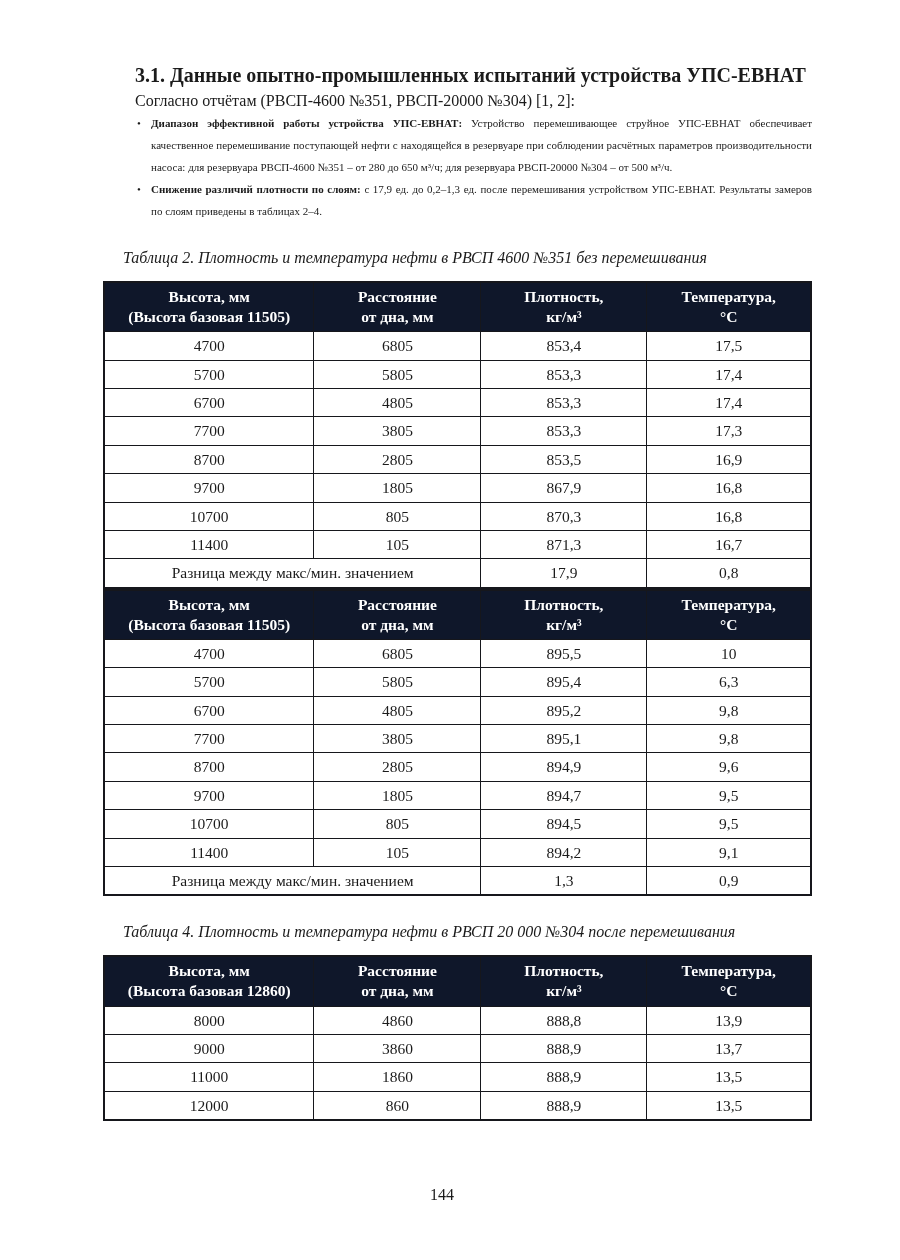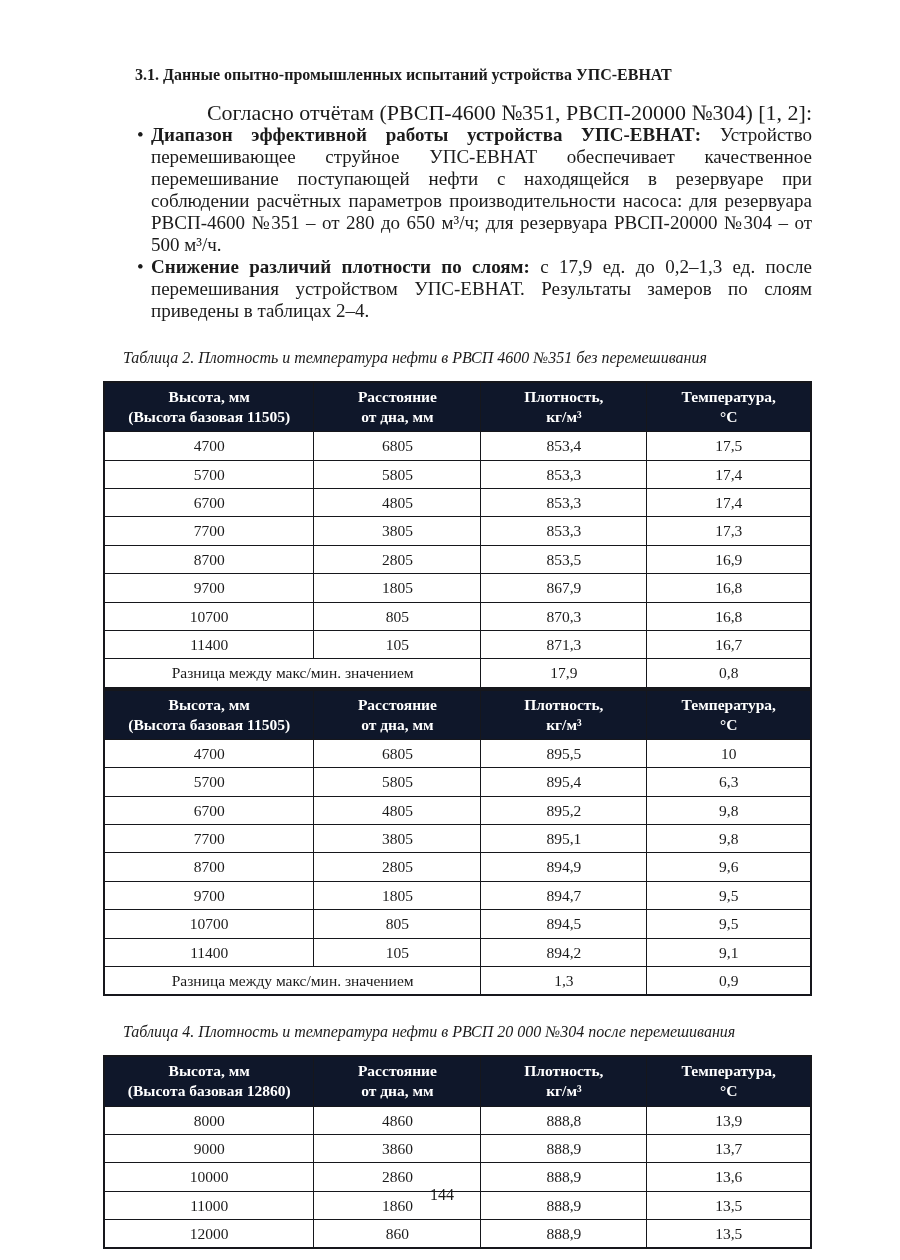--- a/index.html
+++ b/index.html
@@ -9,36 +9,35 @@
     height: 1260px;
     margin: 0 auto;
     background: #ffffff;
     box-sizing: border-box;
     padding: 64px 88px 0 103px;
     font-family: "Liberation Serif", "DejaVu Serif", serif;
     color: #1b1b1b;
     overflow: hidden;
   }
   h3.heading {
-    font-size: 16px;
+    font-size: 20px;
     line-height: 22px;
     font-weight: bold;
     margin: 0 0 0 32px;
   }
   p.intro {
-    font-size: 22px;
+    font-size: 16px;
     line-height: 22px;
-    margin: 16px 0 0 32px;
-    text-align: right;
+    margin: 4px 0 0 32px;
   }
   ul.bullets {
     list-style: none;
     margin: 0 0 0 32px;
     padding: 0 0 0 16px;
-    font-size: 19px;
+    font-size: 11px;
     line-height: 22px;
   }
   ul.bullets li {
     position: relative;
     text-align: justify;
   }
   ul.bullets li::before {
     content: "\2022";
     position: absolute;
     left: -14px;
@@ -309,26 +308,20 @@
             <td>888,8</td>
             <td>13,9</td>
           </tr>
           <tr>
             <td>9000</td>
             <td>3860</td>
             <td>888,9</td>
             <td>13,7</td>
           </tr>
           <tr>
-            <td>10000</td>
-            <td>2860</td>
-            <td>888,9</td>
-            <td>13,6</td>
-          </tr>
-          <tr>
             <td>11000</td>
             <td>1860</td>
             <td>888,9</td>
             <td>13,5</td>
           </tr>
           <tr>
             <td>12000</td>
             <td>860</td>
             <td>888,9</td>
             <td>13,5</td>

